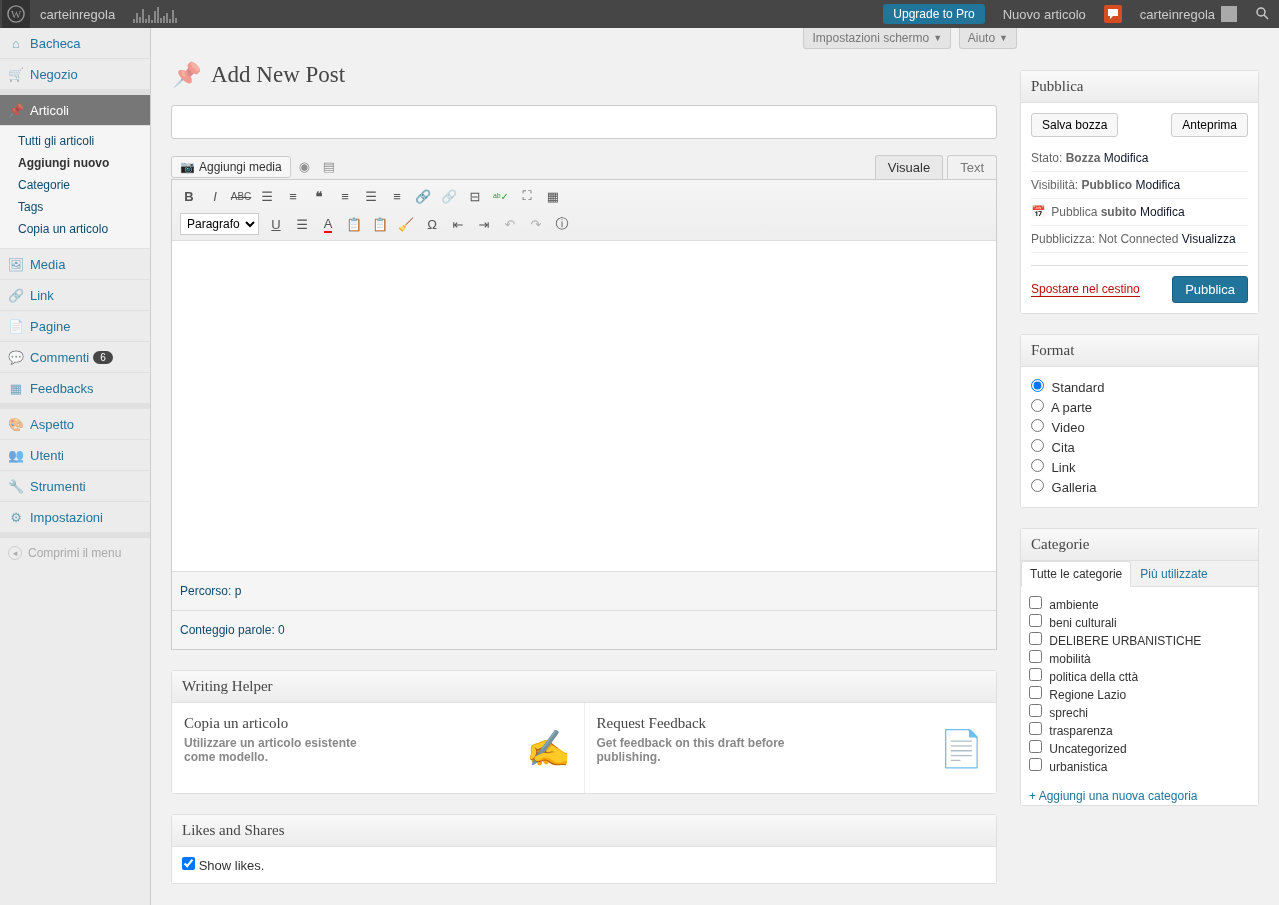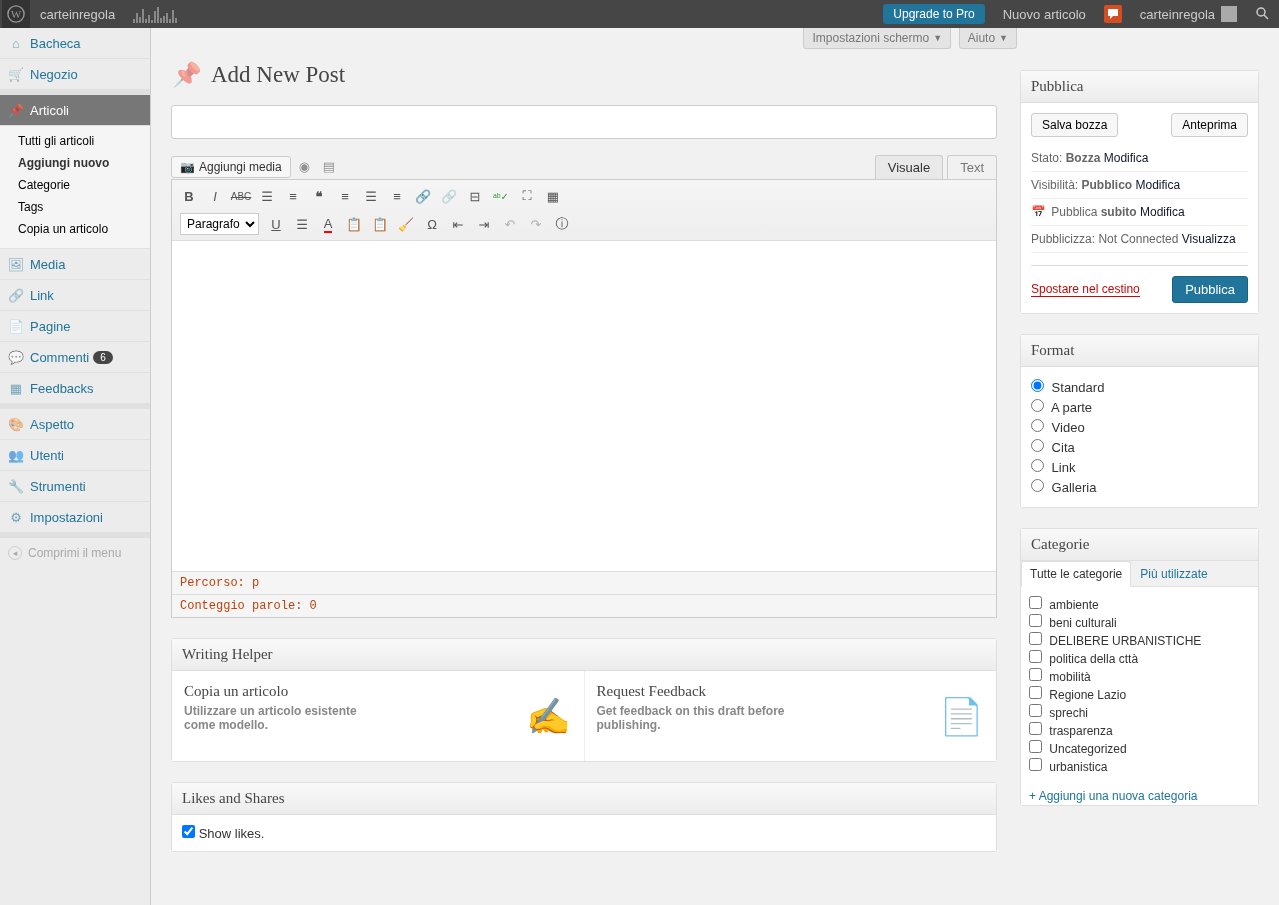--- a/index.html
+++ b/index.html
@@ -21,21 +21,21 @@
 .wrap { display: flex; min-height: calc(100vh - 28px); }
 
 
 .sidebar { width: 151px; background: #ececec; border-right: 1px solid #ccc; }
 .menu-item { display: flex; align-items: center; padding: 7px 8px; color: #21759b; cursor: pointer; border-bottom: 1px solid #e0e0e0; }
 .menu-item.top { font-weight: normal; }
 .menu-item.current { background: #777; color: #fff; position: relative; }
 .menu-item.current::after { content: ""; position: absolute; right: -10px; top: 50%; margin-top: -10px; border: 10px solid transparent; border-left-color: #777; }
 .menu-item .icn { width: 16px; height: 16px; margin-right: 6px; opacity: 0.6; display: inline-flex; align-items: center; justify-content: center; }
 .submenu { background: #f5f5f5; padding: 4px 0 8px 10px; border-bottom: 1px solid #e0e0e0; }
-.submenu .sub { padding: 4px 8px; color: #000000; cursor: pointer; font-size: 12px; }
+.submenu .sub { padding: 4px 8px; color: #0c4a6e; cursor: pointer; font-size: 12px; }
 .submenu .sub.active { color: #333; font-weight: bold; }
 .menu-item .count { background: #464646; color: #fff; border-radius: 10px; padding: 1px 7px; font-size: 10px; margin-left: 4px; }
 .menu-sep { height: 5px; background: #e0e0e0; }
 .collapse { padding: 8px; color: #aaa; font-size: 12px; cursor: pointer; display: flex; align-items: center; }
 .collapse .arr { width: 14px; height: 14px; border: 1px solid #ccc; border-radius: 50%; margin-right: 6px; display: inline-flex; align-items: center; justify-content: center; font-size: 9px; }
 
 
 .content { flex: 1; padding: 10px 20px 20px 20px; min-width: 0; display: flex; gap: 23px; }
 .maincol { flex: 1; min-width: 0; }
 .sidecol { width: 239px; }
@@ -58,21 +58,21 @@
 .editor-tabs { display: flex; }
 .editor-tab { padding: 4px 12px; border: 1px solid #ccc; background: #f1f1f1; cursor: pointer; color: #777; font-size: 13px; margin-left: 4px; border-bottom: none; border-radius: 3px 3px 0 0; }
 .editor-tab.active { background: #e9e9e9; color: #333; }
 
 .editor-box { border: 1px solid #ccc; background: #fff; }
 .toolbar { background: linear-gradient(#f5f5f5,#eee); border-bottom: 1px solid #ddd; padding: 2px; }
 .tb-row { display: flex; align-items: center; flex-wrap: wrap; padding: 2px; }
 .tb-btn { width: 24px; height: 22px; margin: 1px; display: inline-flex; align-items: center; justify-content: center; cursor: pointer; border-radius: 2px; color: #555; font-size: 13px; }
 .tb-sel { font-size: 12px; border: 1px solid #ccc; padding: 2px; margin: 1px 4px; background: #fff; }
 .editor-area { min-height: 330px; background: #fff; padding: 10px; outline: none; }
-.editor-status { background: #f5f5f5; border-top: 1px solid #ddd; padding: 4px 8px; font-size: 12px; color: #c2410c; font-family: Liberation Mono, monospace; }
+.editor-status { background: #f5f5f5; border-top: 1px solid #ddd; padding: 12px 8px; font-size: 12px; color: #0c4a6e; }
 
 
 .postbox { background: #f5f5f5; border: 1px solid #dfdfdf; border-radius: 3px; margin-bottom: 20px; }
 .postbox h3 { font: normal 15px Georgia, serif; padding: 7px 10px; background: linear-gradient(#f9f9f9,#ececec); border-bottom: 1px solid #dfdfdf; color: #464646; }
 .postbox .inside { padding: 10px; background: #fff; font-size: 12px; }
 .pub-row { padding: 6px 0; border-bottom: 1px solid #eee; font-size: 12px; color: #666; }
 .pub-row:last-of-type { border-bottom: none; }
 .pub-actions { display: flex; justify-content: space-between; align-items: center; padding-top: 10px; margin-top: 12px; border-top: 1px solid #ddd; }
 .btn { background: #f7f7f7; border: 1px solid #ccc; border-radius: 3px; padding: 4px 10px; cursor: pointer; font-size: 12px; }
 .btn-primary { background: #21759b; border: 1px solid #1c607f; color: #fff; padding: 5px 12px; border-radius: 3px; cursor: pointer; font-size: 13px; }
@@ -384,22 +384,22 @@
         <h3>Categorie</h3>
         <div style="background:#fff">
           <div class="cat-tabs">
             <div class="cat-tab active">Tutte le categorie</div>
             <div class="cat-tab">Più utilizzate</div>
           </div>
           <div class="cat-list" id="cat-list">
               <label><input type="checkbox" style=""> ambiente</label>
               <label><input type="checkbox" style=""> beni culturali</label>
               <label><input type="checkbox" style=""> DELIBERE URBANISTICHE</label>
+              <label><input type="checkbox" style=""> mobilità</label>
               <label><input type="checkbox" style=""> politica della cttà</label>
-              <label><input type="checkbox" style=""> mobilità</label>
               <label><input type="checkbox" style=""> Regione Lazio</label>
               <label><input type="checkbox" style=""> sprechi</label>
               <label><input type="checkbox" style=""> trasparenza</label>
               <label><input type="checkbox" style=""> Uncategorized</label>
               <label><input type="checkbox" style=""> urbanistica</label>
             </div>
           <div class="add-cat">+ Aggiungi una nuova categoria</div>
         </div>
       </div>
     </div>

